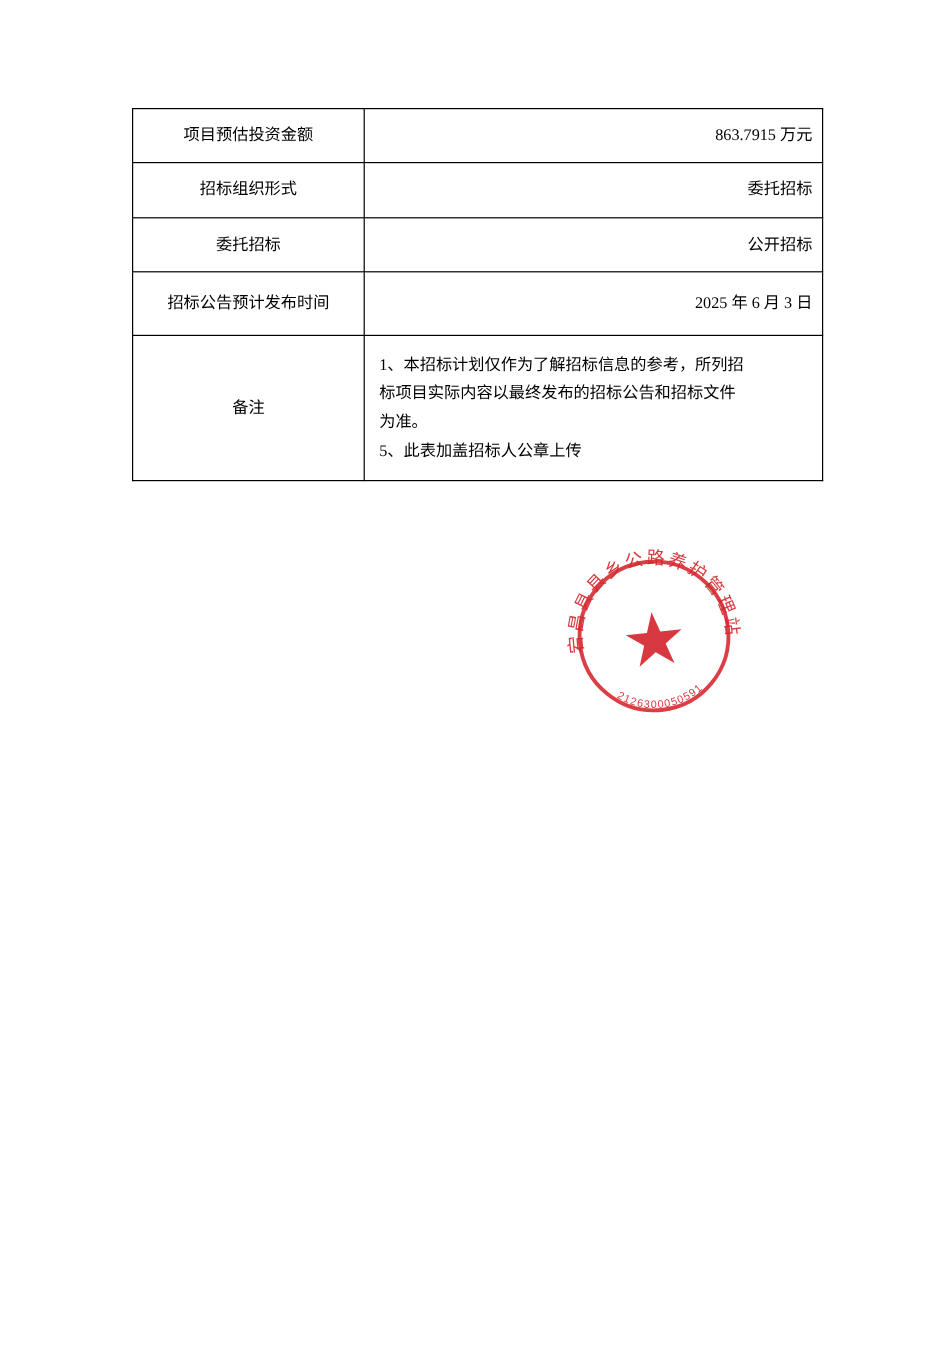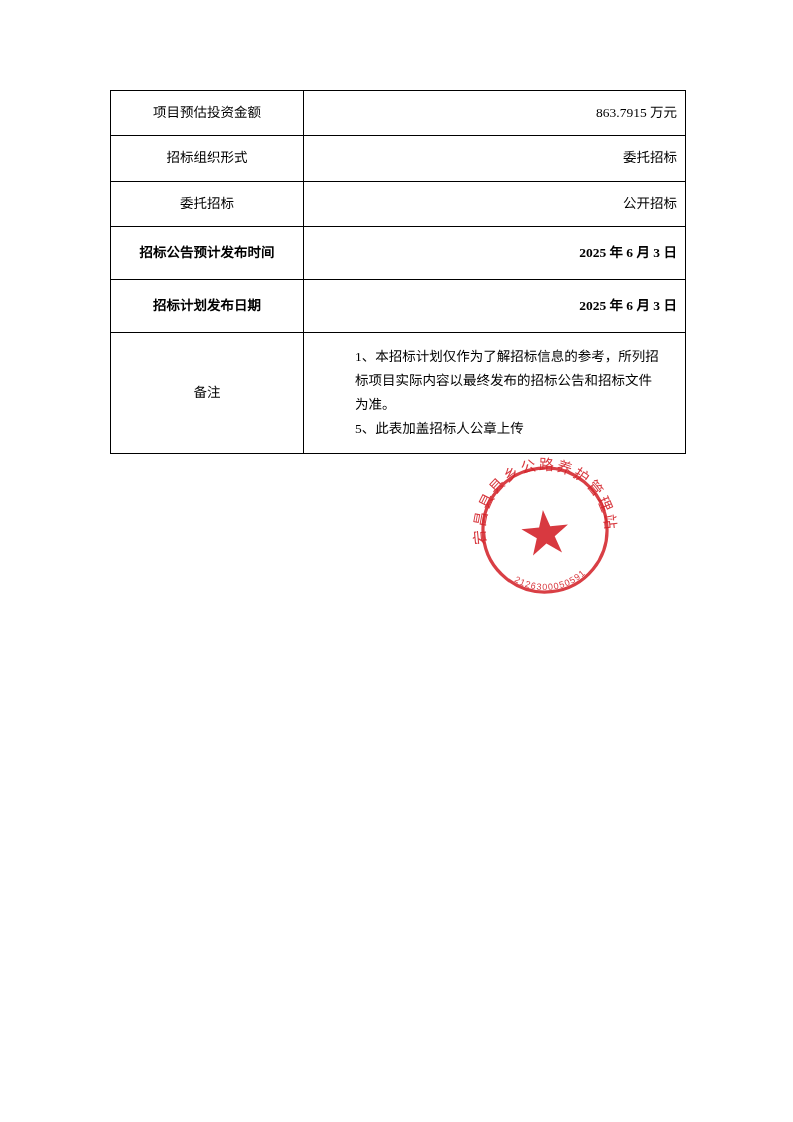--- a/index.html
+++ b/index.html
@@ -44,34 +44,32 @@
   }
   .col-value {
     width: 381px;
     text-align: right;
   }
   .cell-pad {
     padding: 11px 8px;
   }
   .row-tall .cell-pad {
     padding: 15px 8px;
-    font-weight: bold;
   }
   .note-label {
   }
   .note-value {
     text-align: left;
   }
   .note-value .cell-pad {
     padding: 12px 14px 12px 12px;
     line-height: 1.78;
   }
   .note-line {
     display: block;
-    margin-left: 39px;
   }
 
   .sign-area {
     position: absolute;
     left: 110px;
     top: 500px;
     width: 573px;
     height: 110px;
   }
   .sign-row {
@@ -152,28 +150,20 @@
         </td>
       </tr>
       <tr class="row-tall">
         <td class="col-label">
           <div class="cell-pad">招标公告预计发布时间</div>
         </td>
         <td class="col-value">
           <div class="cell-pad">2025 年 6 月 3 日</div>
         </td>
       </tr>
-      <tr class="row-tall">
-        <td class="col-label">
-          <div class="cell-pad">招标计划发布日期</div>
-        </td>
-        <td class="col-value">
-          <div class="cell-pad">2025 年 6 月 3 日</div>
-        </td>
-      </tr>
       <tr>
         <td class="col-label note-label">
           <div class="cell-pad">备注</div>
         </td>
         <td class="col-value note-value">
           <div class="cell-pad">
             <span class="note-line">1、本招标计划仅作为了解招标信息的参考，所列招</span>
             <span class="note-line">标项目实际内容以最终发布的招标公告和招标文件</span>
             <span class="note-line">为准。</span>
             <span class="note-line">5、此表加盖招标人公章上传</span>

